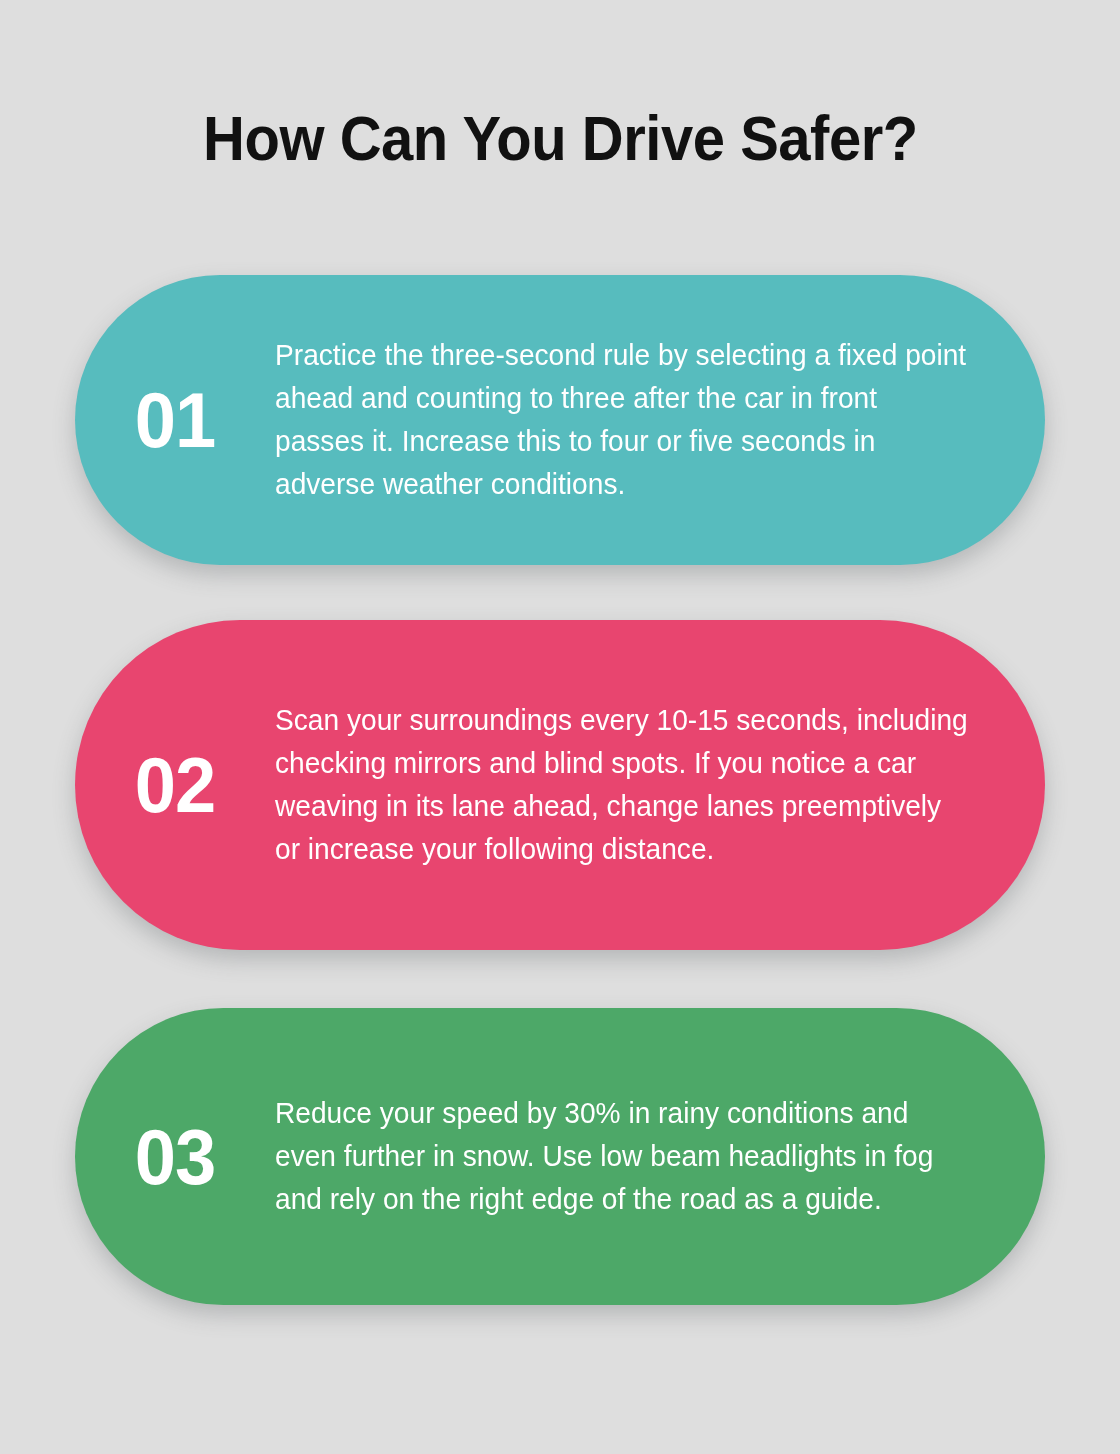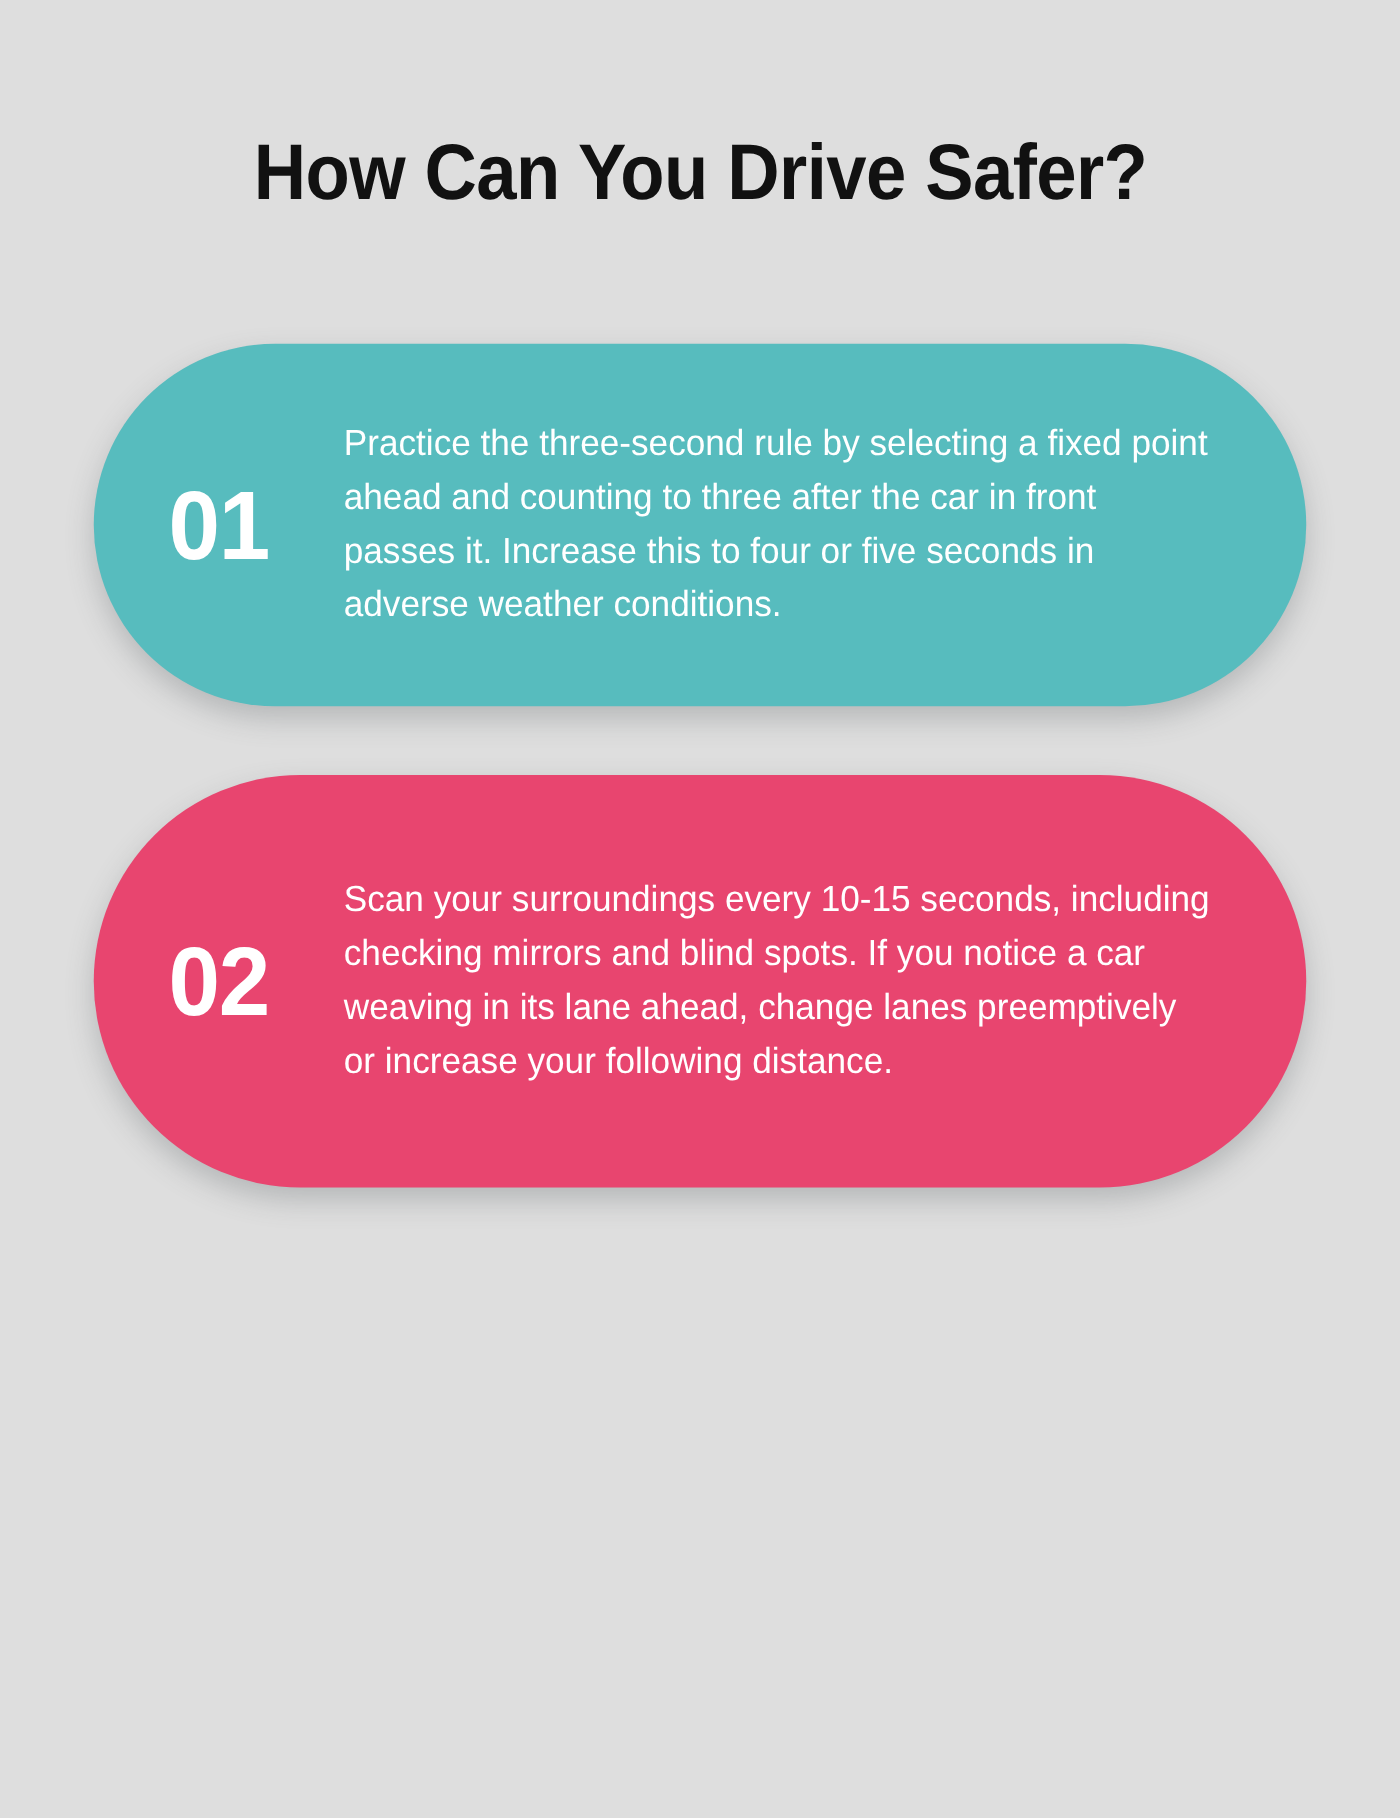--- a/index.html
+++ b/index.html
@@ -108,15 +108,19 @@
     <div class="card card--1">
       <div class="card-number">01</div>
       <div class="card-text">Practice the three-second rule by selecting a fixed point ahead and counting to three after the car in front passes it. Increase this to four or five seconds in adverse weather conditions.</div>
     </div>
 
     <div class="card card--2">
       <div class="card-number">02</div>
       <div class="card-text">Scan your surroundings every 10-15 seconds, including checking mirrors and blind spots. If you notice a car weaving in its lane ahead, change lanes preemptively or increase your following distance.</div>
     </div>
 
+    <div class="card card--3">
+      <div class="card-number">03</div>
+      <div class="card-text">Reduce your speed by 30% in rainy conditions and even further in snow. Use low beam headlights in fog and rely on the right edge of the road as a guide.</div>
+    </div>
 
   </div>
 </div>
 
 </body></html>

